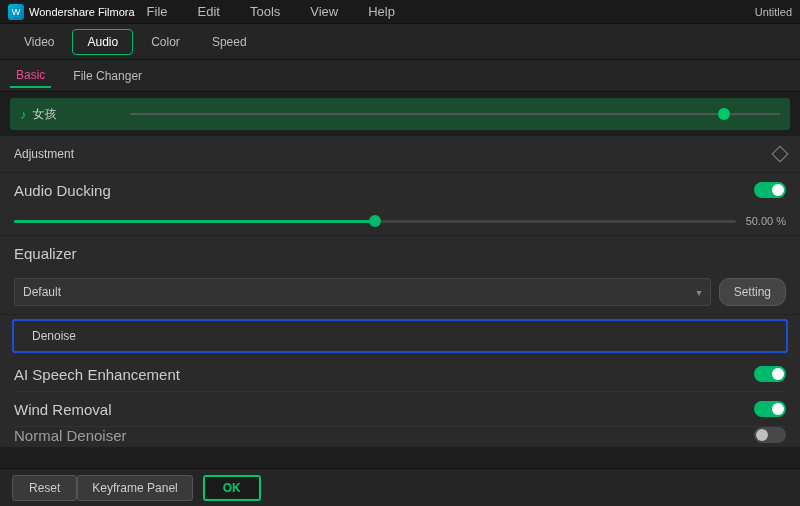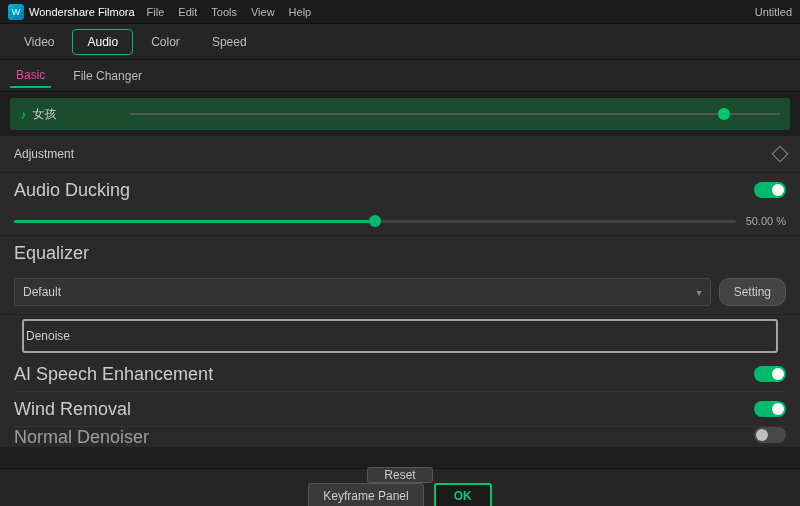--- a/index.html
+++ b/index.html
@@ -42,22 +42,22 @@
       background: linear-gradient(135deg, #00b4d8, #0077b6);
       border-radius: 3px;
       display: flex;
       align-items: center;
       justify-content: center;
       font-size: 9px;
       color: #fff;
     }
     .menu-items {
       display: flex;
-      gap: 14px;
-      font-size: 11px;
+      gap: 30px;
+      font-size: 13px;
       color: #bbb;
     }
     .menu-item {
       cursor: pointer;
       color: #bbb;
     }
     .title-bar-right {
       font-size: 11px;
       color: #bbb;
       padding-left: 8px;
@@ -186,21 +186,21 @@
 
     
     .setting-row {
       display: flex;
       align-items: center;
       padding: 0 14px;
       height: 34px;
       justify-content: space-between;
     }
     .setting-label {
-      font-size: 18px;
+      font-size: 15px;
       color: #ccc;
     }
     .toggle {
       width: 32px;
       height: 16px;
       background: #00b96b;
       border-radius: 8px;
       position: relative;
       cursor: pointer;
     }
@@ -293,24 +293,24 @@
       color: #ccc;
       border-radius: 10px;
       font-size: 12px;
       cursor: pointer;
       display: flex;
       align-items: center;
     }
 
     
     .denoise-section {
-      border: 2px solid #a3a3a3;
-      border-radius: 3px;
-      margin: 4px 22px;
-      padding: 4px 2px;
+      border: 2px solid #1d4ed8;
+      border-radius: 3px;
+      margin: 4px 12px;
+      padding: 4px 18px;
     }
     .denoise-title {
       font-size: 12px;
       color: #ccc;
       padding: 4px 0;
     }
 
     
     .divider {
       height: 1px;
@@ -321,24 +321,23 @@
     
     .bottom-bar {
       position: absolute;
       bottom: 0;
       left: 0;
       right: 0;
       height: 38px;
       background: #252525;
       display: flex;
       align-items: center;
-      justify-content: center;
+      justify-content: flex-start;
       padding: 0 12px;
       border-top: 1px solid #111;
-      flex-direction: column;
     }
     .reset-btn {
       height: 26px;
       padding: 0 16px;
       background: #3a3a3a;
       border: 1px solid #555;
       color: #ccc;
       border-radius: 3px;
       font-size: 12px;
       cursor: pointer;

